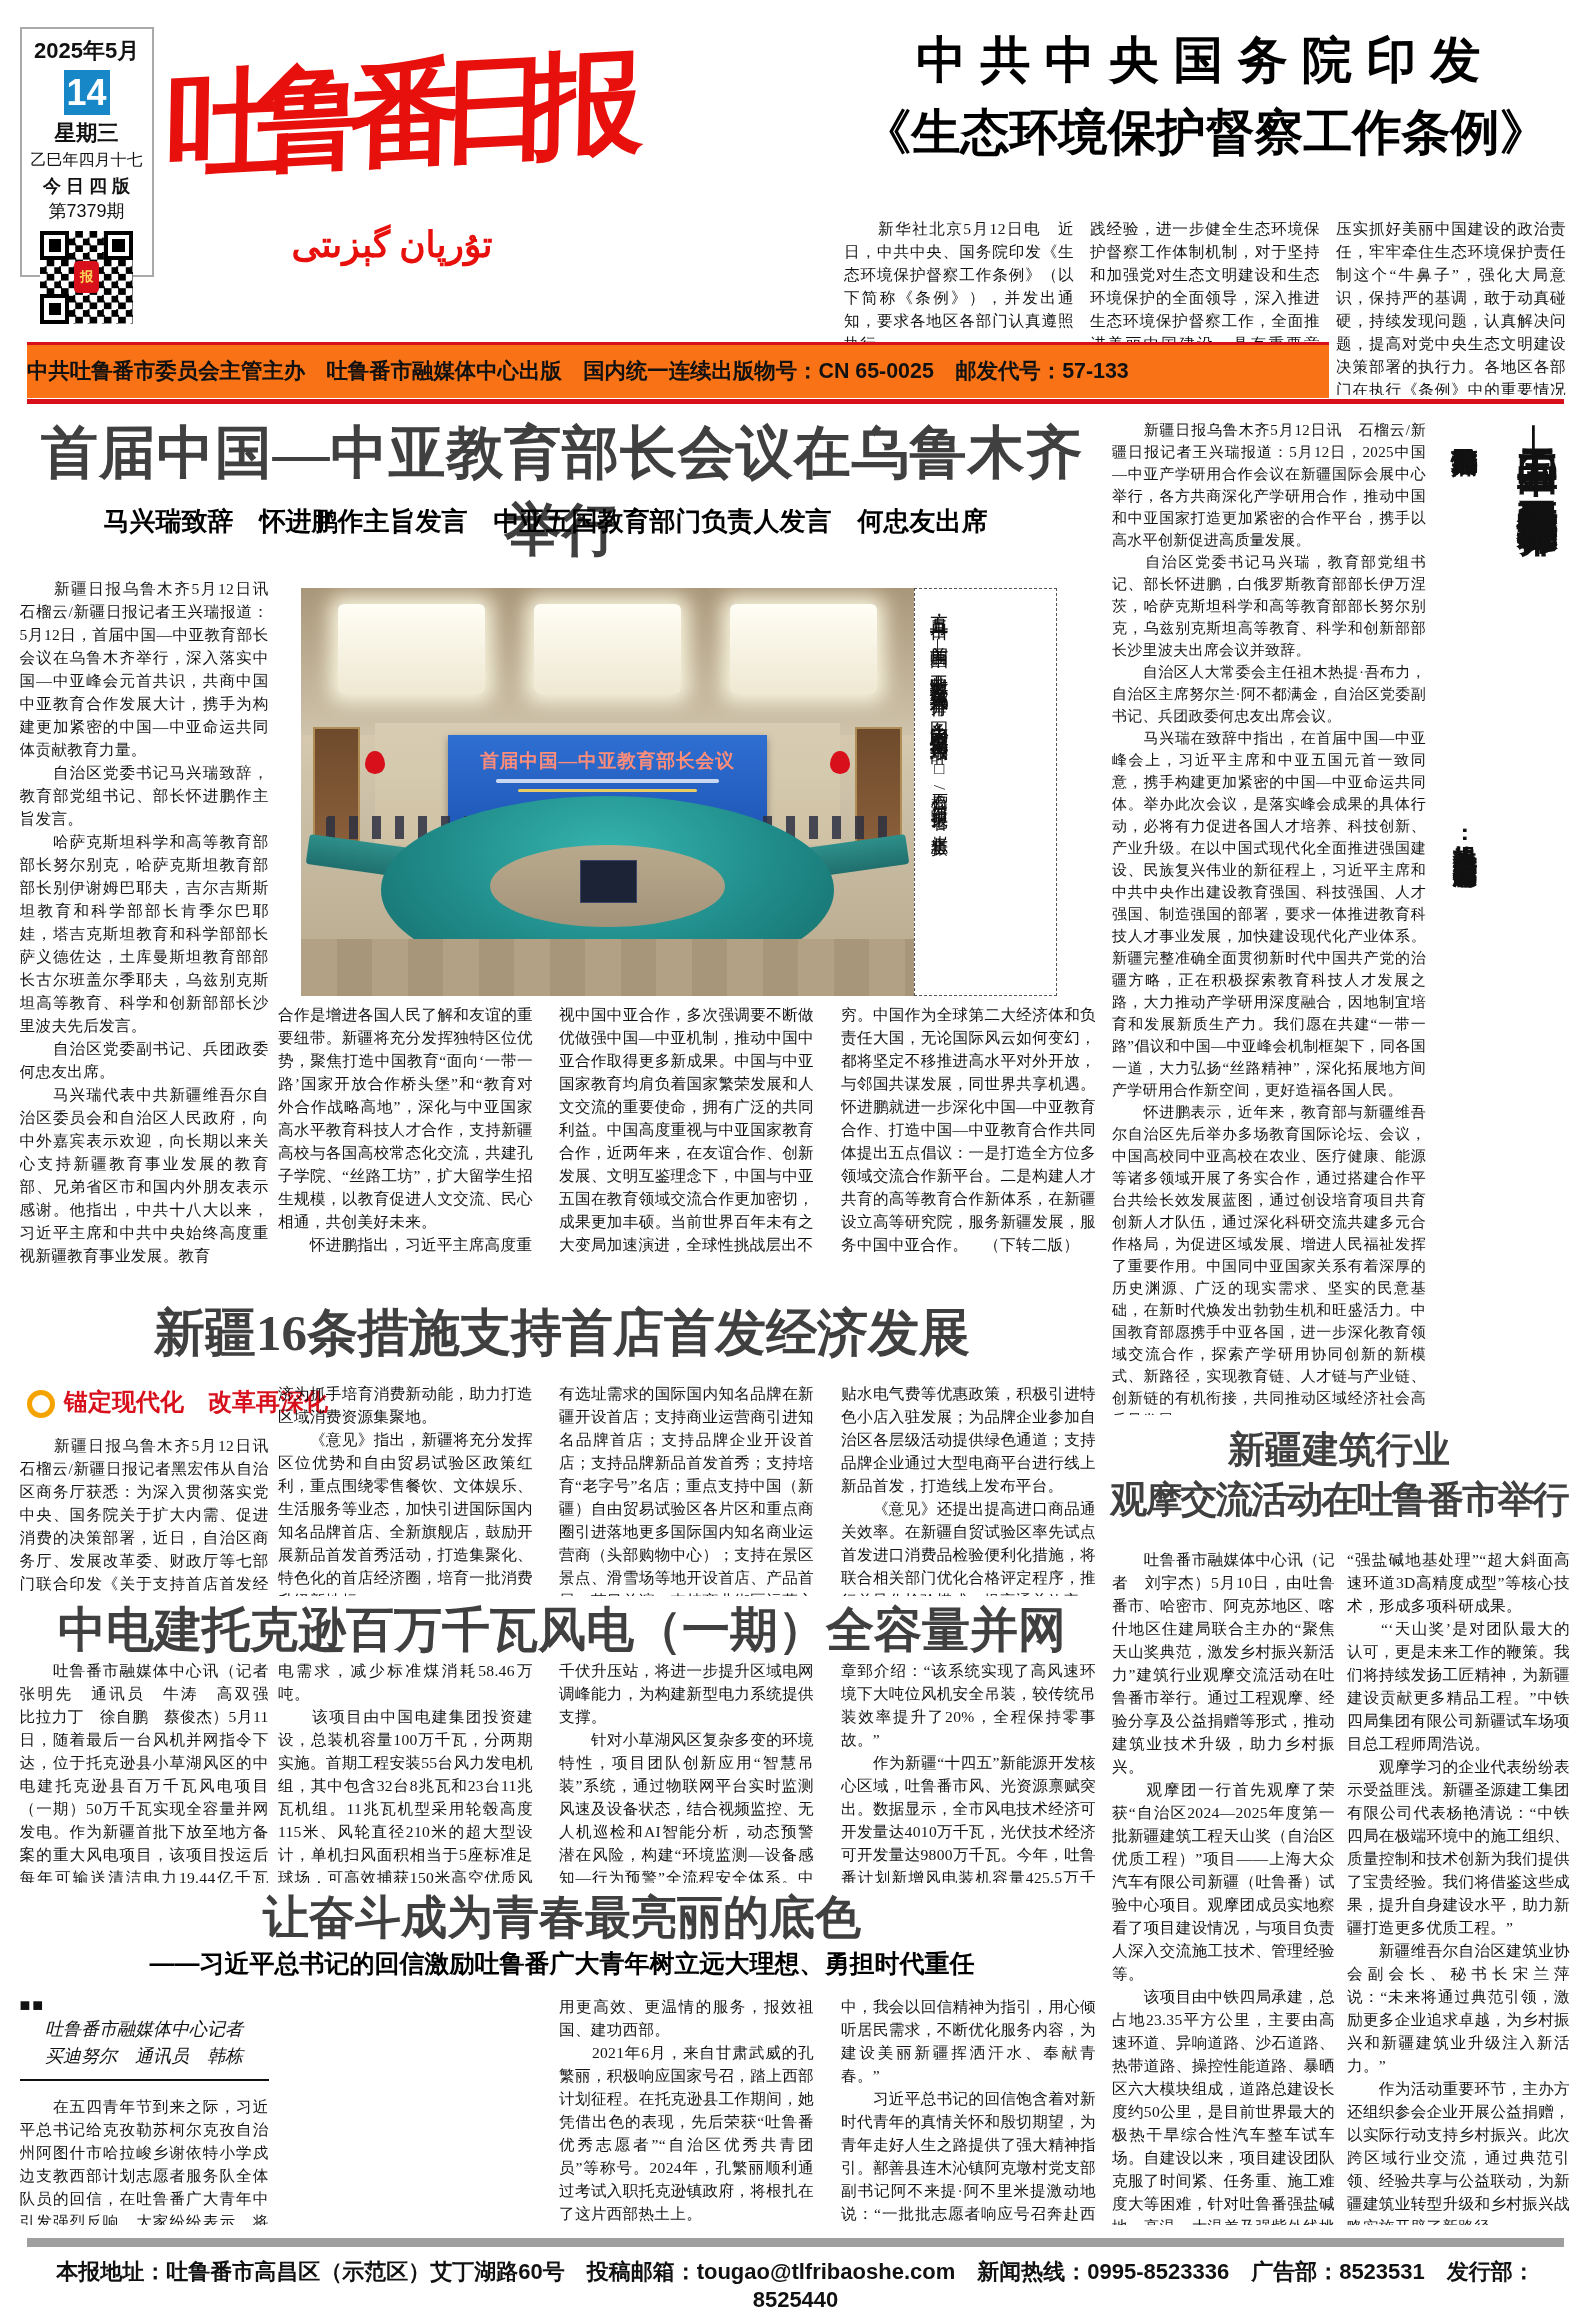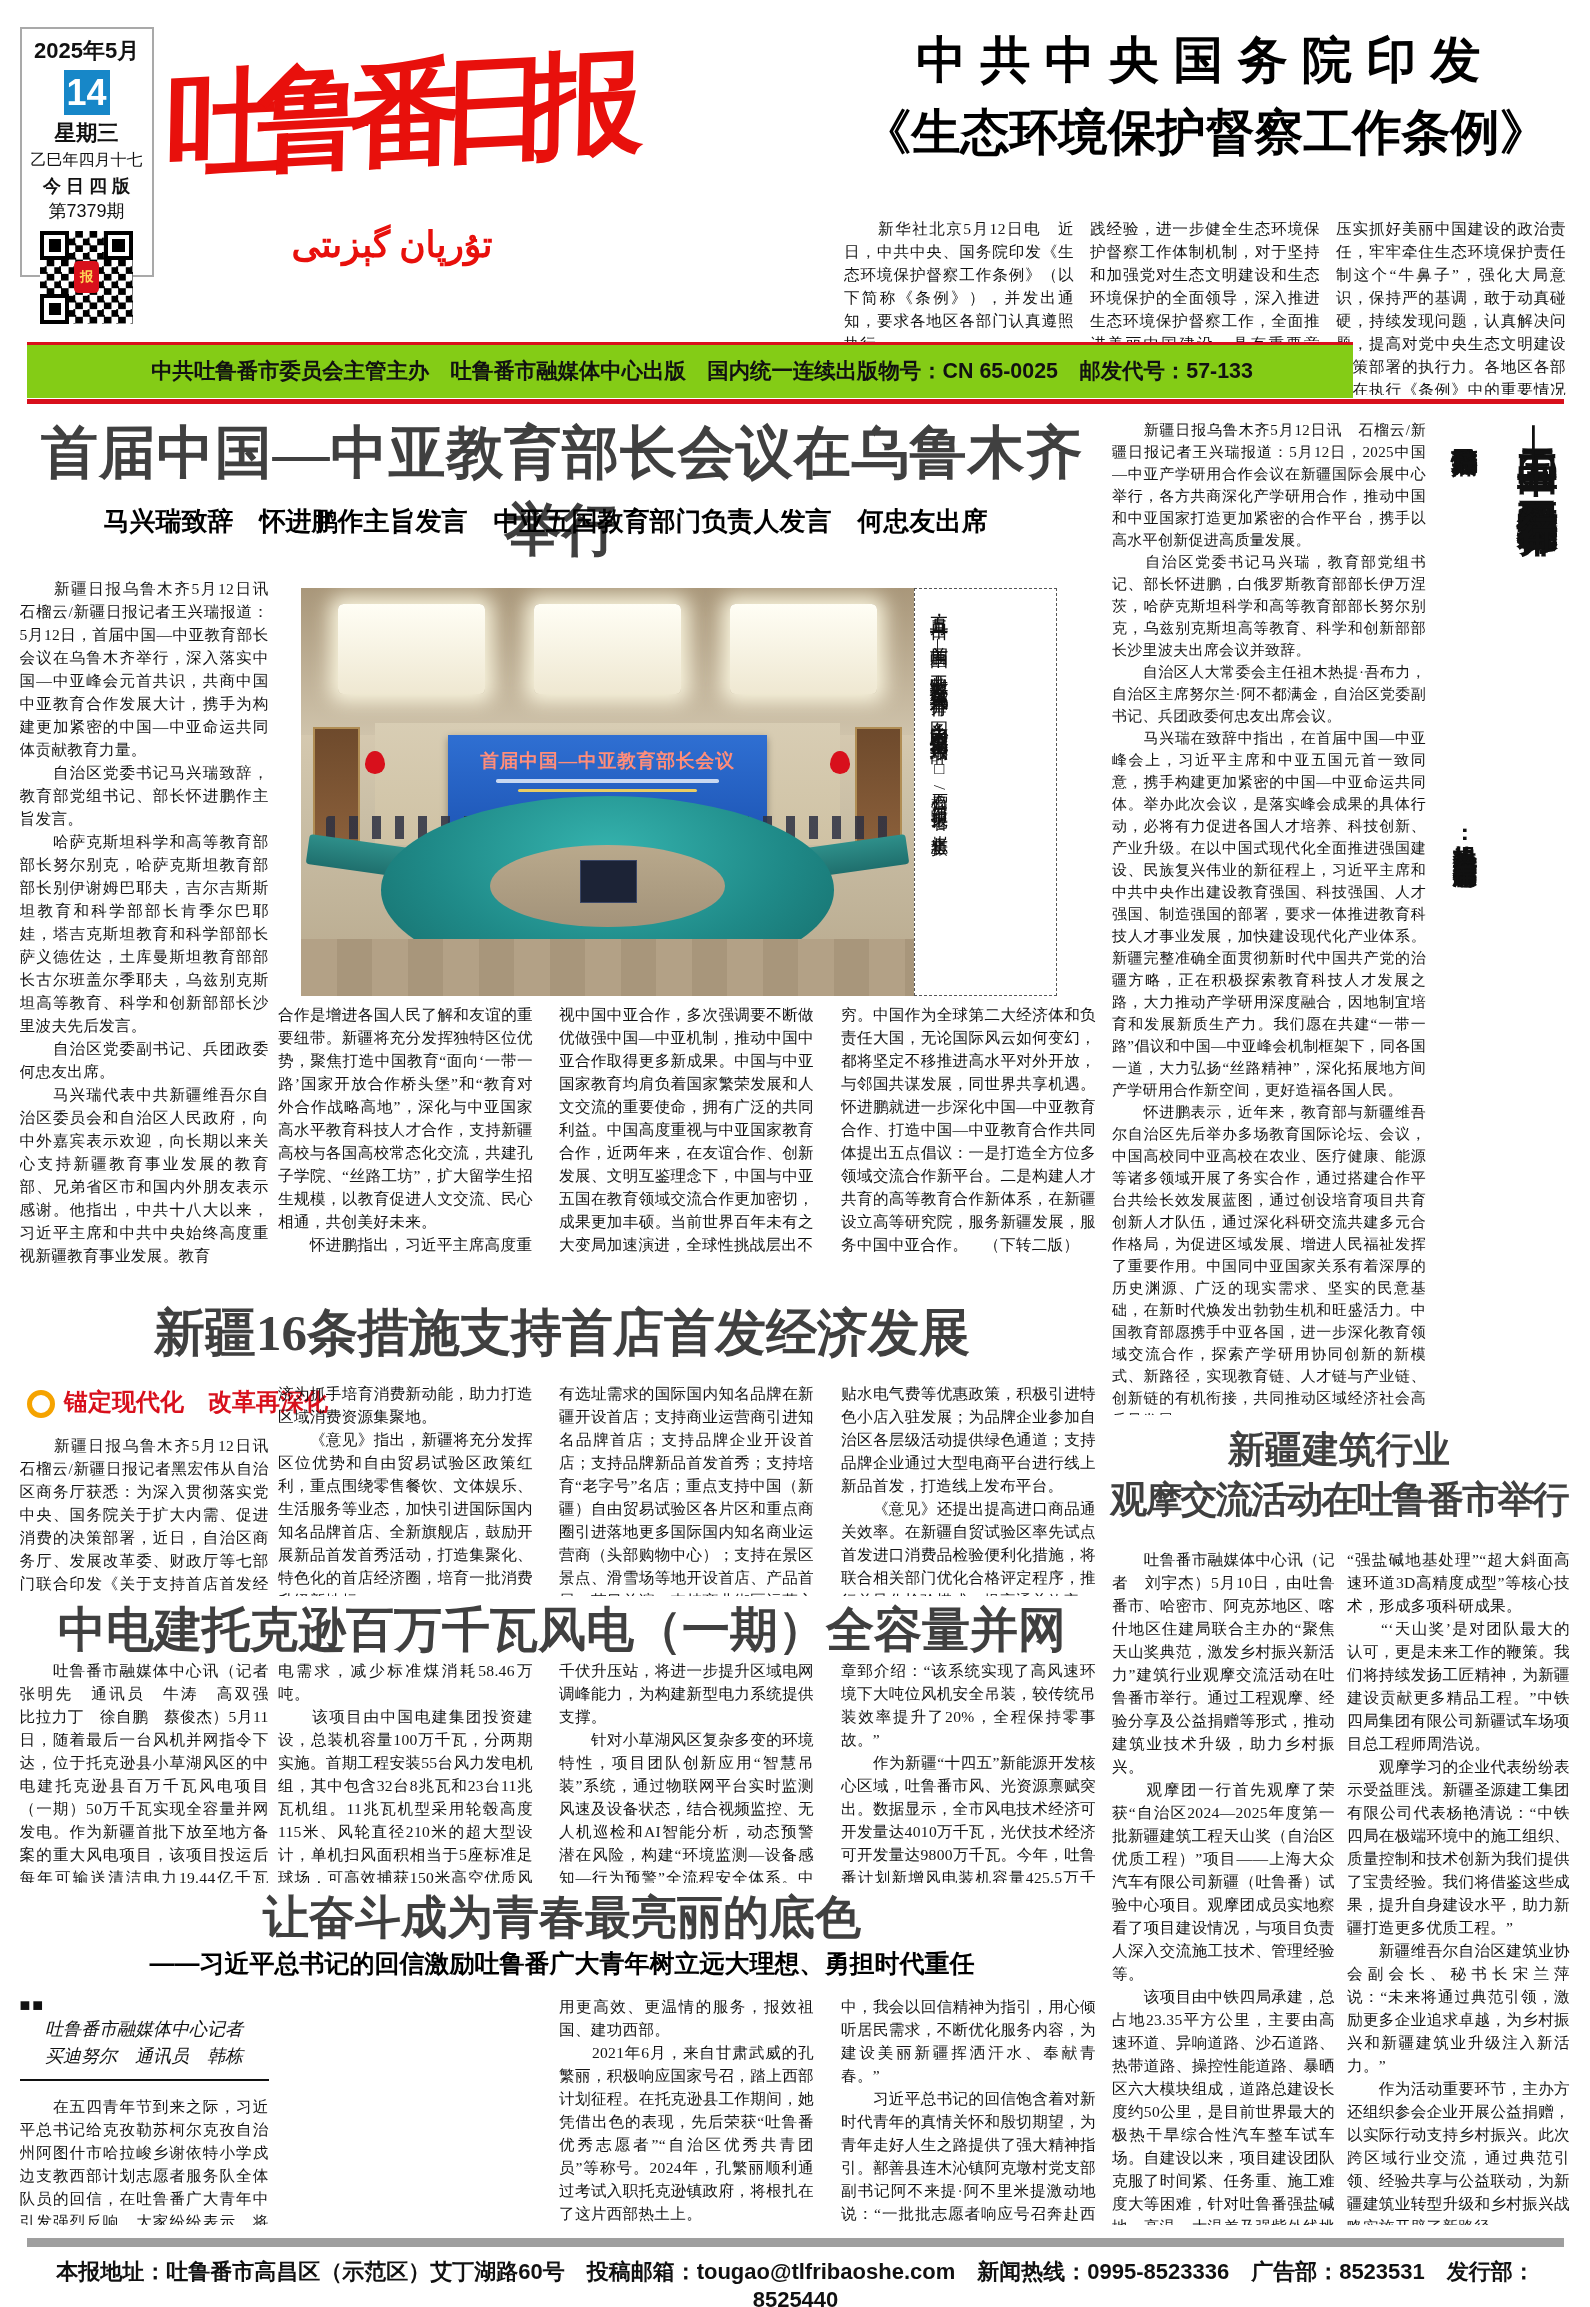--- a/index.html
+++ b/index.html
@@ -18,21 +18,21 @@
   .daybadge{background:#1787c8;color:#fff;font-weight:900;font-size:36px;line-height:45px;width:46px;height:45px;margin:3.6px auto;}
   .qr{width:93px;height:93px;margin:7.1px auto 0;position:relative;
       background:repeating-conic-gradient(#000 0% 25%, #fff 0% 50%) 0 0/14.3px 14.3px;}
   .qr .eye{position:absolute;width:21.4px;height:21.4px;border:4.5px solid #000;background:#fff;}
   .qr .eye::after{content:"";position:absolute;left:4.5px;top:4.5px;width:12.5px;height:12.5px;background:#000;}
   .qr .logo{position:absolute;left:34px;top:30px;width:25px;height:32px;background:#d8101c;border-radius:4.5px;
             color:#ffd859;font-size:13.4px;font-weight:bold;text-align:center;line-height:32px;}
   .papertitle{color:#e8100c;font-weight:900;font-size:114px;letter-spacing:-23px;transform:rotate(-3deg) skewX(-4deg);
               white-space:nowrap;}
   .uyghur{color:#e8100c;font-weight:bold;font-size:36px;text-align:center;}
-  .infobar{background:#84cc16;border-top:3.6px solid #d8101c;text-align:center;font-weight:bold;font-size:21.4px;line-height:52px;padding-left:24px;}
+  .infobar{background:#f97316;border-top:3.6px solid #d8101c;font-weight:bold;font-size:21.4px;line-height:52px;}
   .redrule{background:#d8101c;}
   .graybar{background:#9f9f9f;}
   
   .kicker{display:flex;align-items:flex-end;gap:9px;}
   .ring{width:18px;height:18px;border:5.3px solid #f5a300;border-radius:50%;background:#fff;flex:0 0 auto;}
   .kicker-text{color:#d8101c;font-weight:900;font-size:24px;font-family:"Liberation Sans","DejaVu Sans",sans-serif;}
   
   .bylinebox{border-bottom:2.7px solid #111;padding-bottom:9px;}
   .byline-marker{font-size:18px;letter-spacing:1.8px;}
   .byline-t{font-size:18px;line-height:27px;text-align:center;font-style:italic;}

